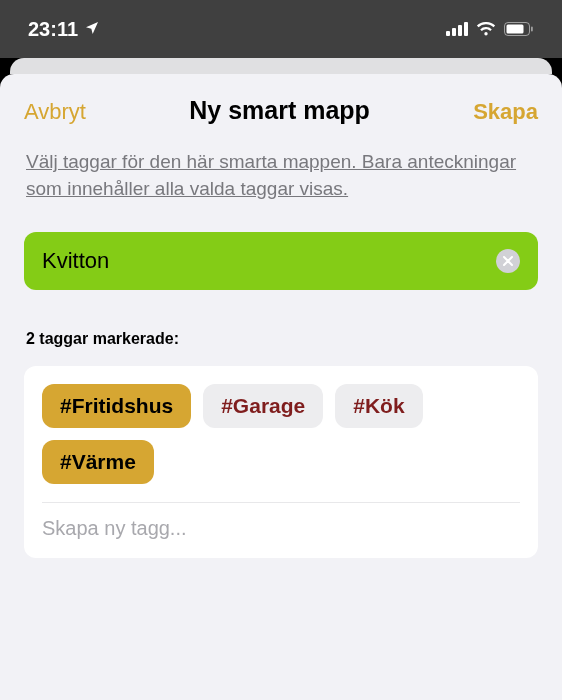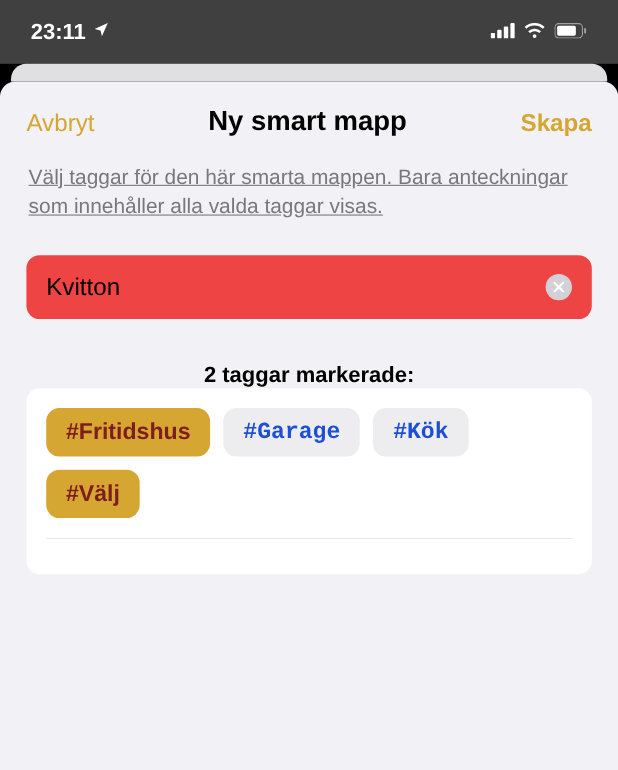--- a/index.html
+++ b/index.html
@@ -57,21 +57,21 @@
     .description {
       color: #78787d;
       font-size: 19px;
       line-height: 1.4;
       margin-bottom: 30px;
       padding: 0 2px;
       text-decoration: underline;
     }
     
     .name-field {
-      background: #ef4444;
+      background: #84cc16;
       border-radius: 12px;
       padding: 16px 18px;
       display: flex;
       align-items: center;
       justify-content: space-between;
       margin-bottom: 40px;
     }
     .name-input {
       border: none;
       outline: none;
@@ -89,25 +89,25 @@
       border: none;
       display: flex;
       align-items: center;
       justify-content: center;
       cursor: pointer;
       flex-shrink: 0;
     }
     .clear-btn svg { width: 10px; height: 10px; }
     
     .tags-label {
-      font-size: 20px;
+      font-size: 16px;
       font-weight: 700;
       color: #000;
+      margin-bottom: 18px;
       padding: 0 2px;
-      text-align: center;
     }
     
     .tags-container {
       background: #fff;
       border-radius: 12px;
       padding: 18px;
     }
     .tag-row {
       display: flex;
       flex-wrap: wrap;
@@ -119,26 +119,25 @@
     .tag {
       padding: 10px 18px;
       border-radius: 12px;
       font-size: 21px;
       font-weight: 600;
       border: none;
       cursor: pointer;
     }
     .tag.selected {
       background: #d6a632;
-      color: #7f1d1d;
+      color: #000000;
     }
     .tag.unselected {
       background: #ededef;
-      color: #1d4ed8;
-      font-family: Liberation Mono, monospace;
+      color: #7f1d1d;
     }
     .new-tag-input {
       border: none;
       outline: none;
       font-size: 20px;
       color: #a8a8ad;
       background: transparent;
       width: 100%;
     }
     .new-tag-input::placeholder { color: #a8a8ad; }
@@ -201,16 +200,17 @@
     </button>
   </div>
 
   <div class="tags-label">2 taggar markerade:</div>
 
   <div class="tags-container">
     <div class="tag-row">
       <button class="tag selected">#Fritidshus</button>
       <button class="tag unselected">#Garage</button>
       <button class="tag unselected">#Kök</button>
-      <button class="tag selected">#Välj</button>
+      <button class="tag selected">#Värme</button>
     </div>
+    <input class="new-tag-input" type="text" placeholder="Skapa ny tagg..." style="">
   </div>
 </div>
 
 </body></html>

